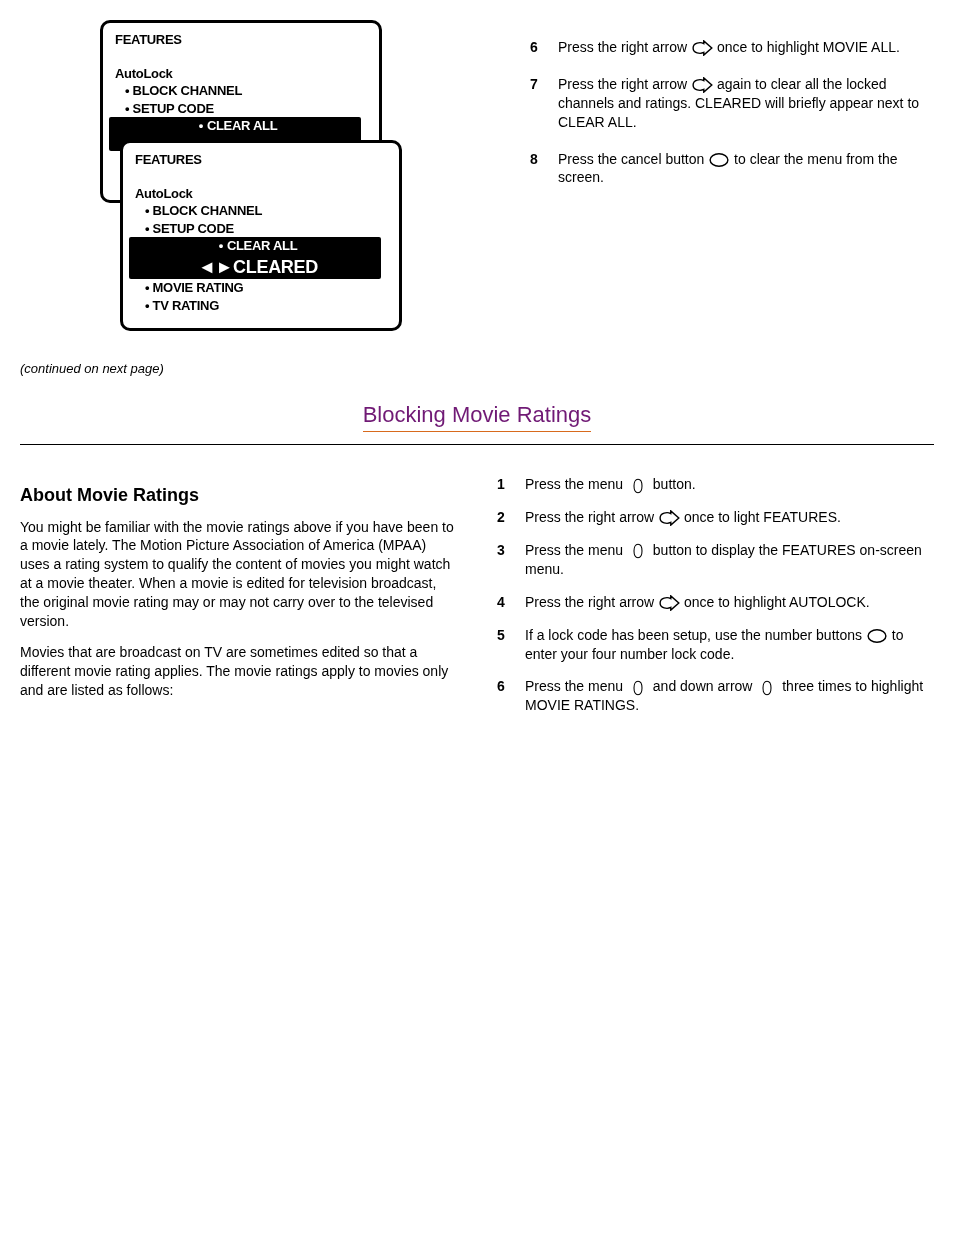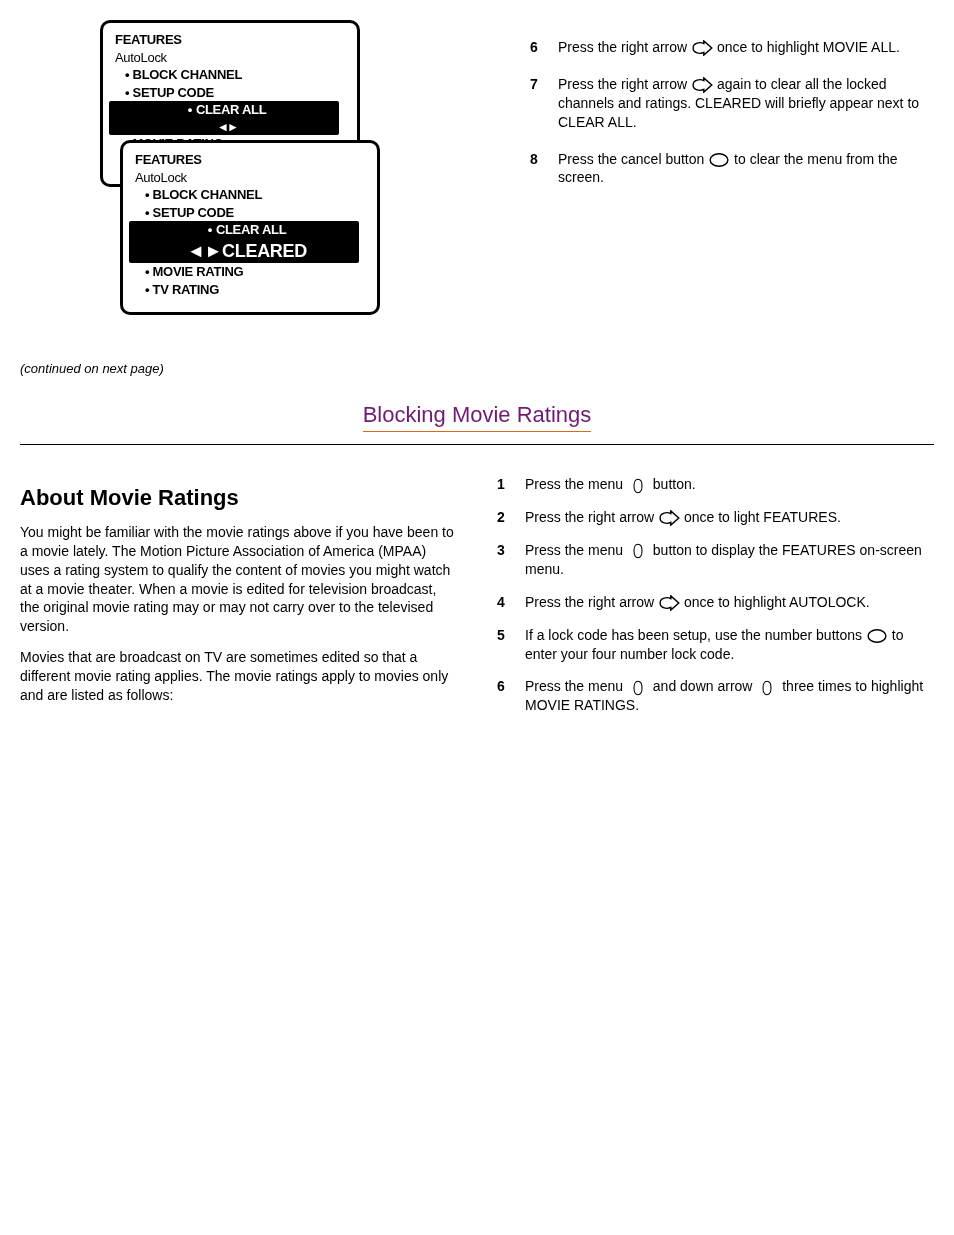--- a/index.html
+++ b/index.html
@@ -13,31 +13,31 @@
     font-size: 14px;
     line-height: 1.35;
   }
   .top-region { display: flex; gap: 30px; margin-bottom: 40px; }
   .screens { position: relative; width: 400px; height: 300px; flex-shrink: 0; margin-left: 80px; }
   .tv-box {
     position: absolute;
     background: #fff;
     border: 3px solid #000;
     border-radius: 10px;
-    width: 260px;
+    width: 282px;
     padding: 8px 12px 14px 0;
     font-family: Arial, sans-serif;
     font-weight: 900;
     font-size: 13px;
     letter-spacing: -0.3px;
   }
   .tv-box.front { top: 0; left: 0; z-index: 1; }
   .tv-box.back  { top: 120px; left: 20px; z-index: 2; }
   .tv-heading { padding: 0 12px; font-weight: 900; }
-  .tv-sub { padding: 0 12px; font-weight: 400; }
+  .tv-sub { padding: 0 12px; font-weight: 700; margin-top: 16px; }
   .tv-row { padding: 0 12px 0 22px; font-weight: 900; }
   .tv-row .dot::before { content: "• "; }
   .tv-row.hl {
     background: #000;
     color: #fff;
     margin: 0 6px;
     border-radius: 2px;
     display: flex;
     justify-content: space-between;
     align-items: center;
@@ -57,21 +57,21 @@
     font-size: 22px;
     border-bottom: 1px solid #d86a1d;
     display: inline-block;
     padding-bottom: 2px;
     margin: 12px 0 6px 0;
   }
   .title-wrap { text-align: center; margin-bottom: 6px; }
   hr.rule { border: none; border-top: 1px solid #000; margin: 6px 0 30px 0; }
   .columns { display: flex; gap: 40px; }
   .col { flex: 1; }
-  .col h3 { font-size: 22px; font-weight: 700; margin: 8px 0 10px 0; }
+  .col h3 { font-size: 18px; font-weight: 700; margin: 8px 0 10px 0; }
   .col p { margin-bottom: 12px; }
   ol.steps { list-style: none; padding: 0; margin: 0; }
   ol.steps li { display: flex; gap: 10px; margin-bottom: 14px; }
   ol.steps li .n { font-weight: 700; min-width: 18px; }
   ol.steps li .b { flex: 1; }
   .icon {
     display: inline-block;
     width: 22px; height: 16px;
     vertical-align: -3px;
   }

